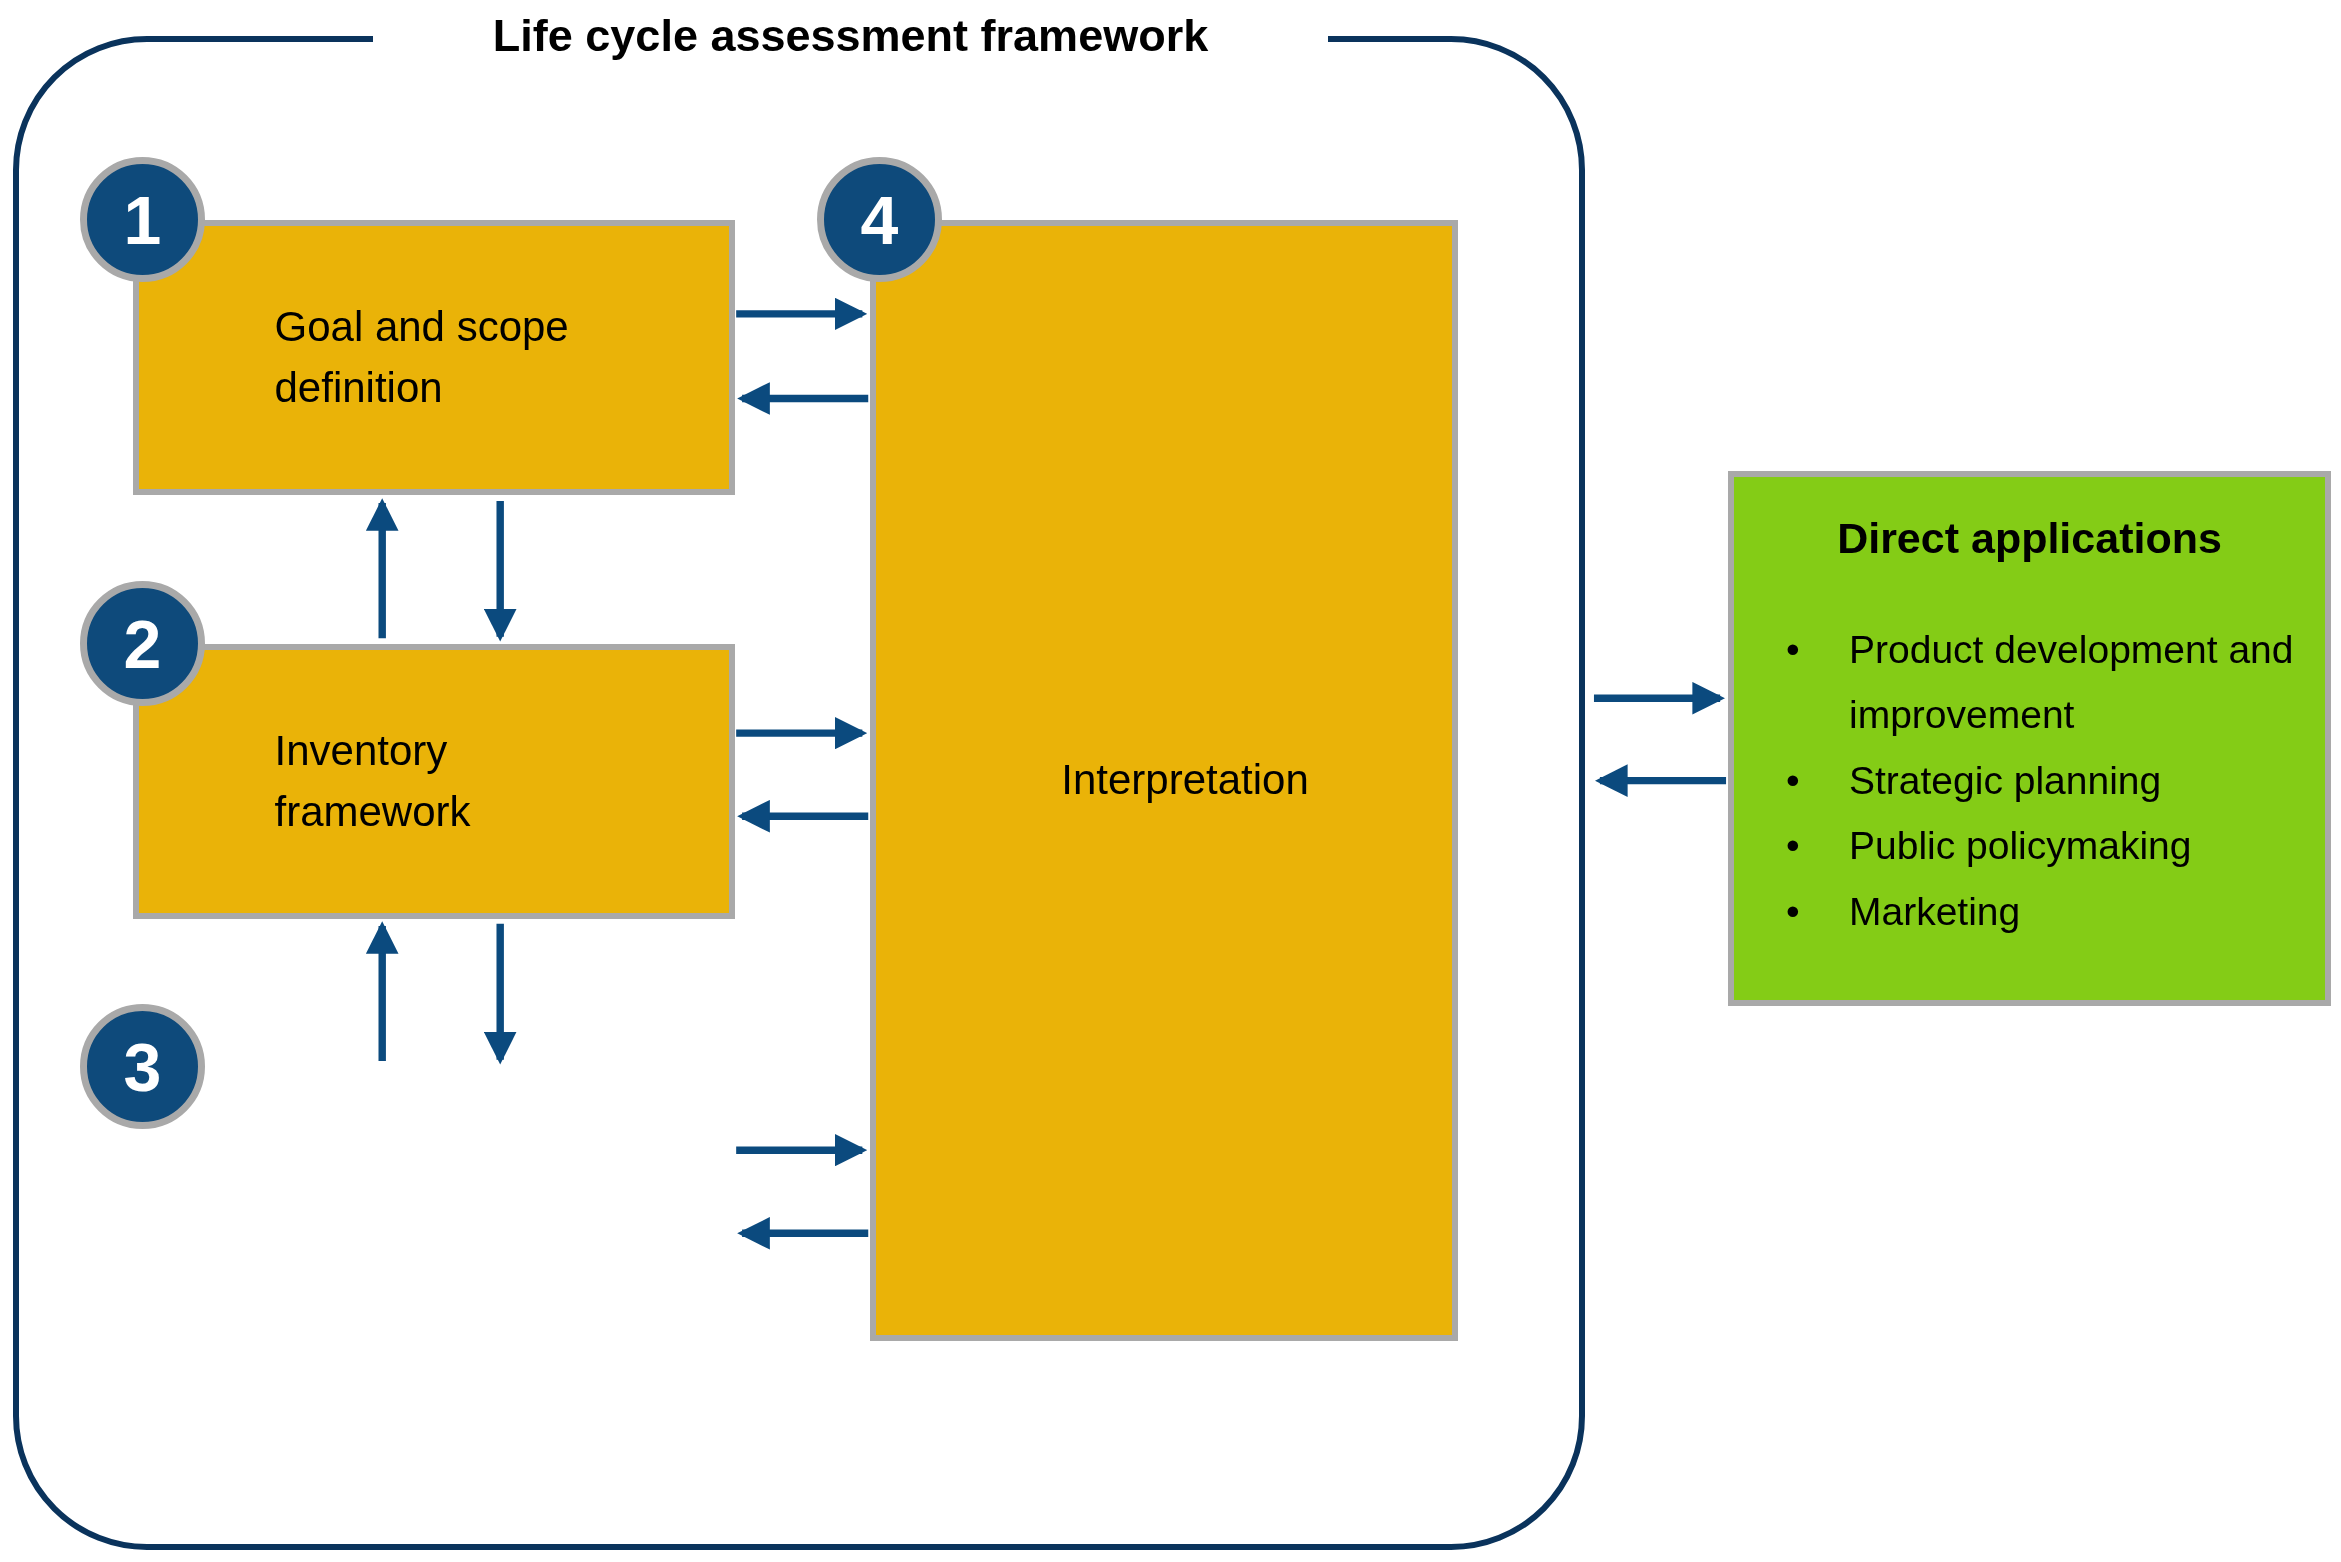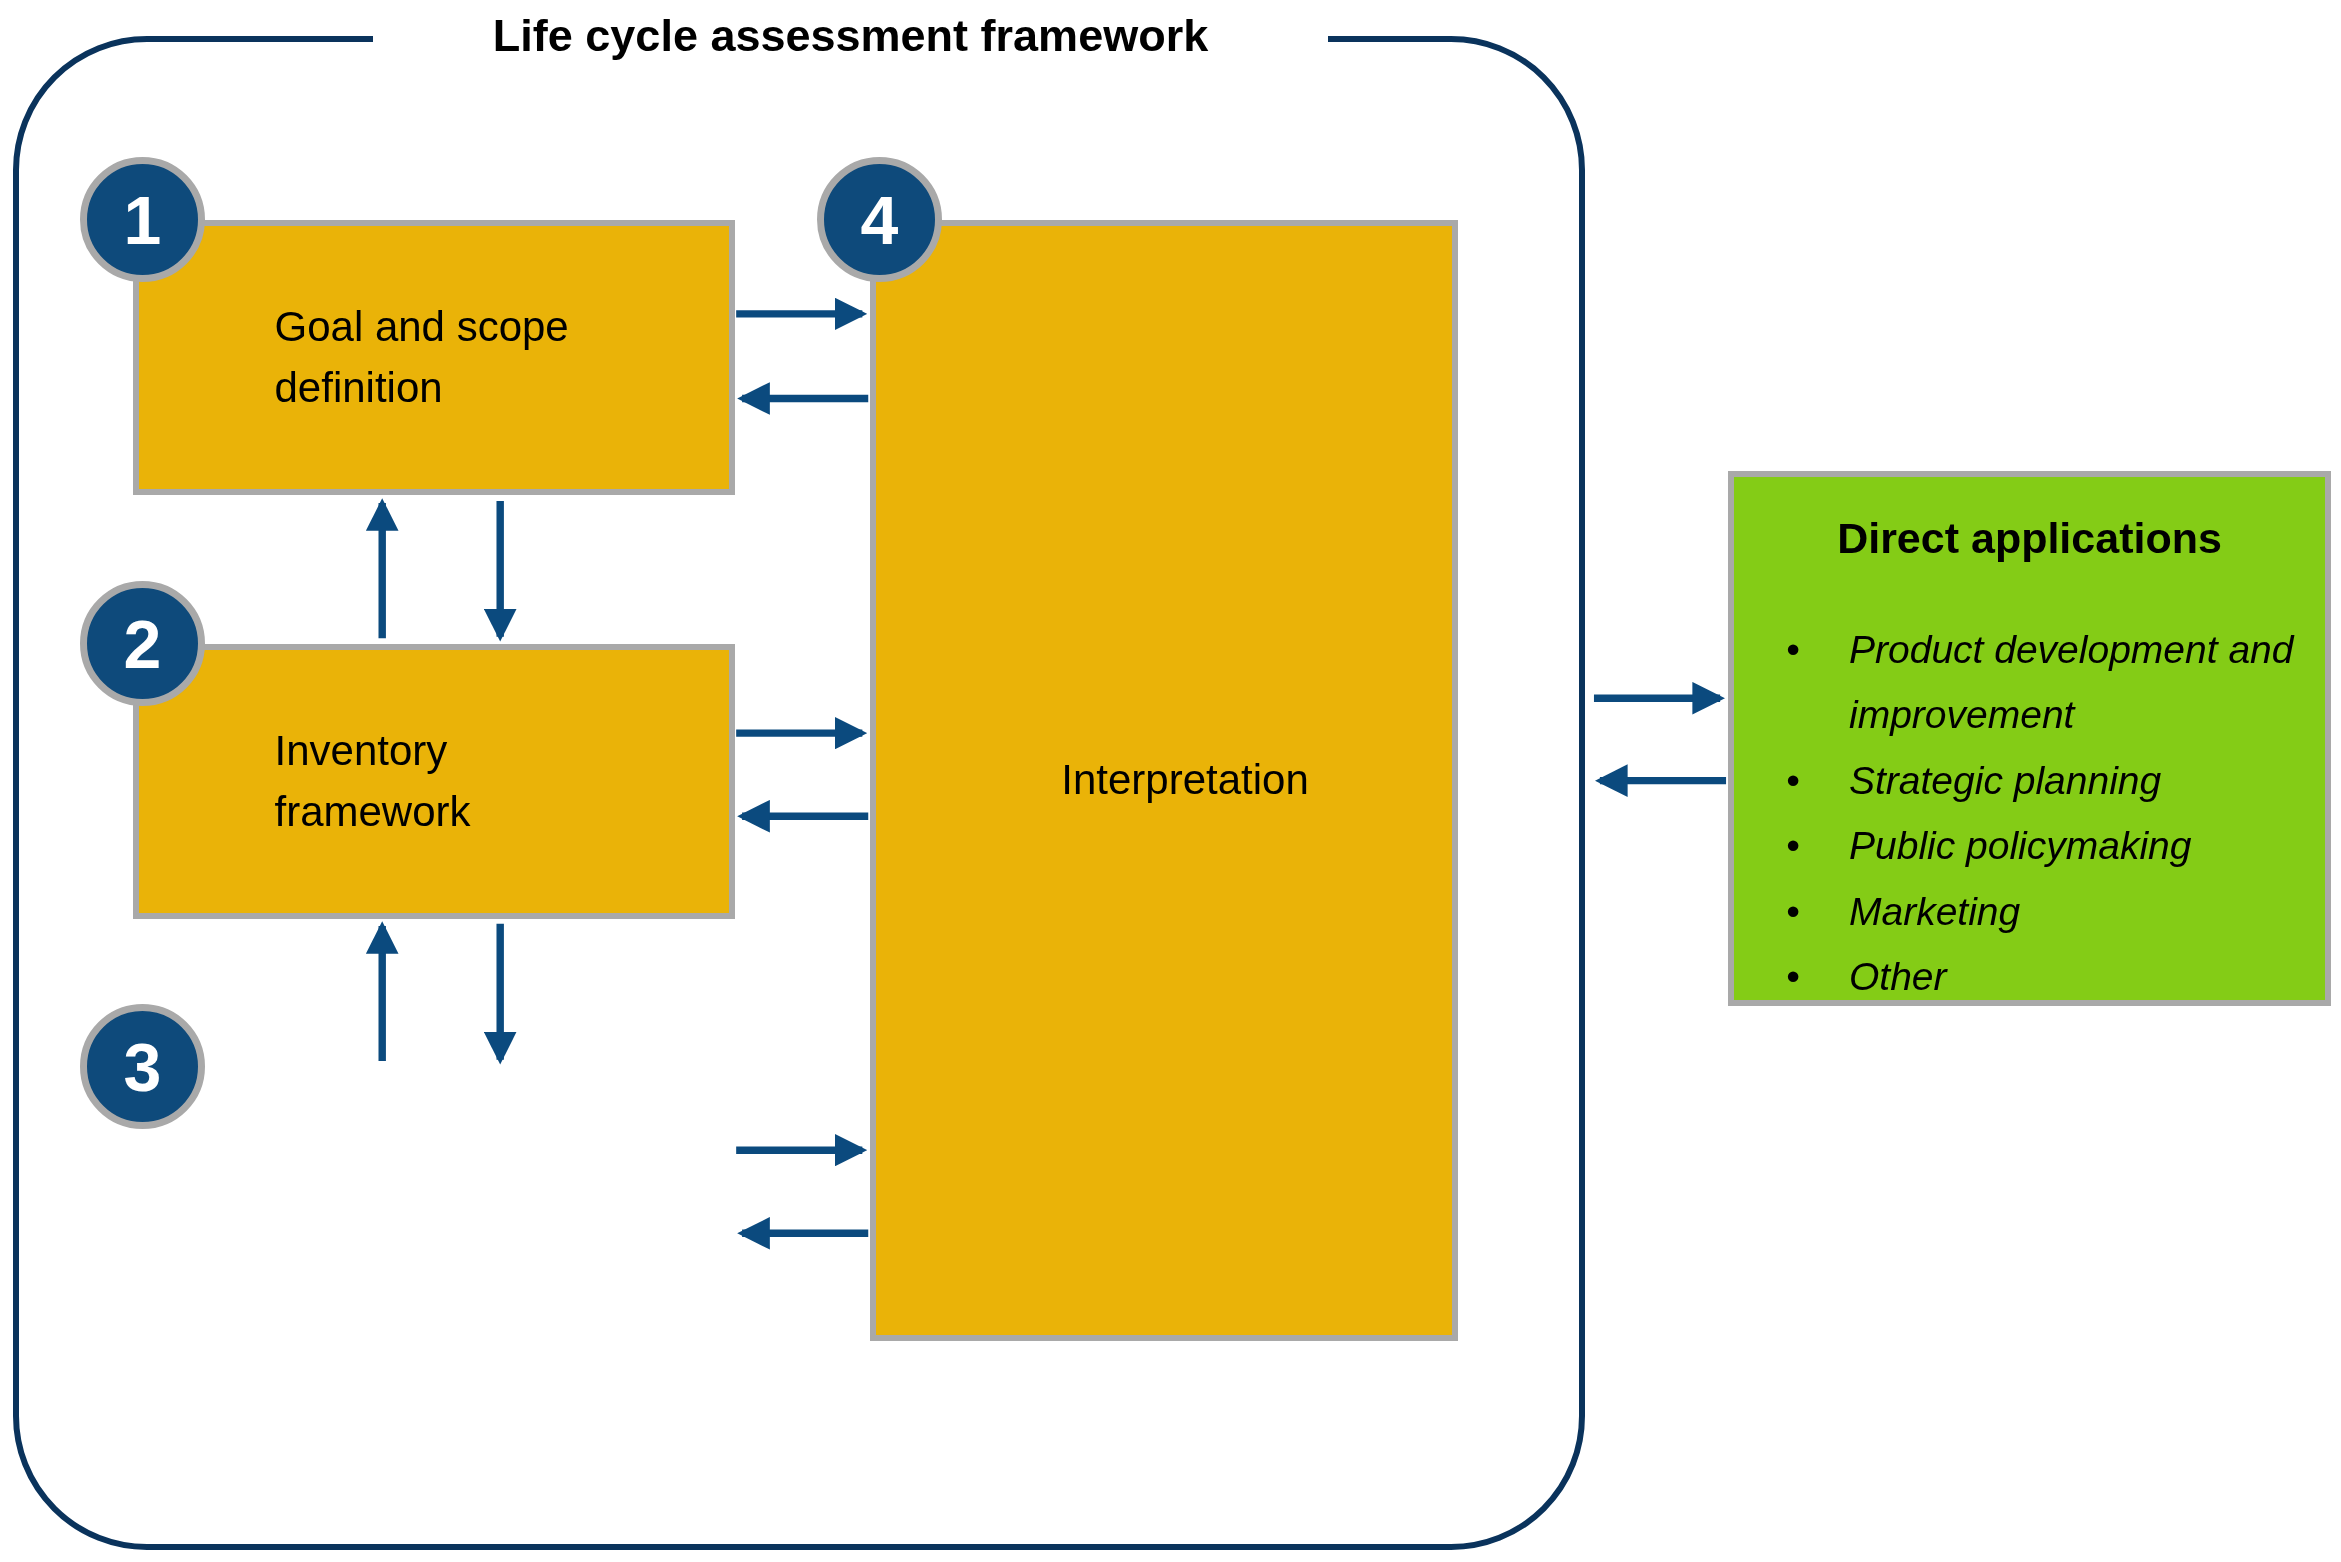--- a/index.html
+++ b/index.html
@@ -103,21 +103,20 @@
     margin-top: 36px;
     text-align: center;
     font-size: 43px;
     font-weight: 700;
     line-height: 1.2;
   }
   .direct-list {
     list-style: none;
     margin: 52px 0 0 0;
     padding: 0 22px 0 52px;
-    font-style: italic;
   }
   .direct-list li {
     position: relative;
     padding-left: 63px;
     font-size: 39px;
     line-height: 1.68;
   }
   .direct-list li::before {
     content: "\2022";
     position: absolute;
@@ -170,21 +169,20 @@
     <span>4</span>
   </div>
 
   <div class="direct-box">
     <div class="direct-title">Direct applications</div>
     <ul class="direct-list">
       <li>Product development and improvement</li>
       <li>Strategic planning</li>
       <li>Public policymaking</li>
       <li>Marketing</li>
-      <li>Other</li>
     </ul>
   </div>
 
   <svg class="arrows-layer" width="2342" height="1562" viewBox="0 0 3156 2105" xmlns="http://www.w3.org/2000/svg">
     <defs>
       <marker id="ah" markerUnits="strokeWidth" markerWidth="4.4" markerHeight="4.4" viewBox="0 0 10 10" refX="8.5" refY="5" orient="auto">
         <path d="M0,0 L10,5 L0,10 Z" fill="#0b4a7e"></path>
       </marker>
     </defs>
     <g stroke="#0b4a7e" stroke-width="10" fill="none">

